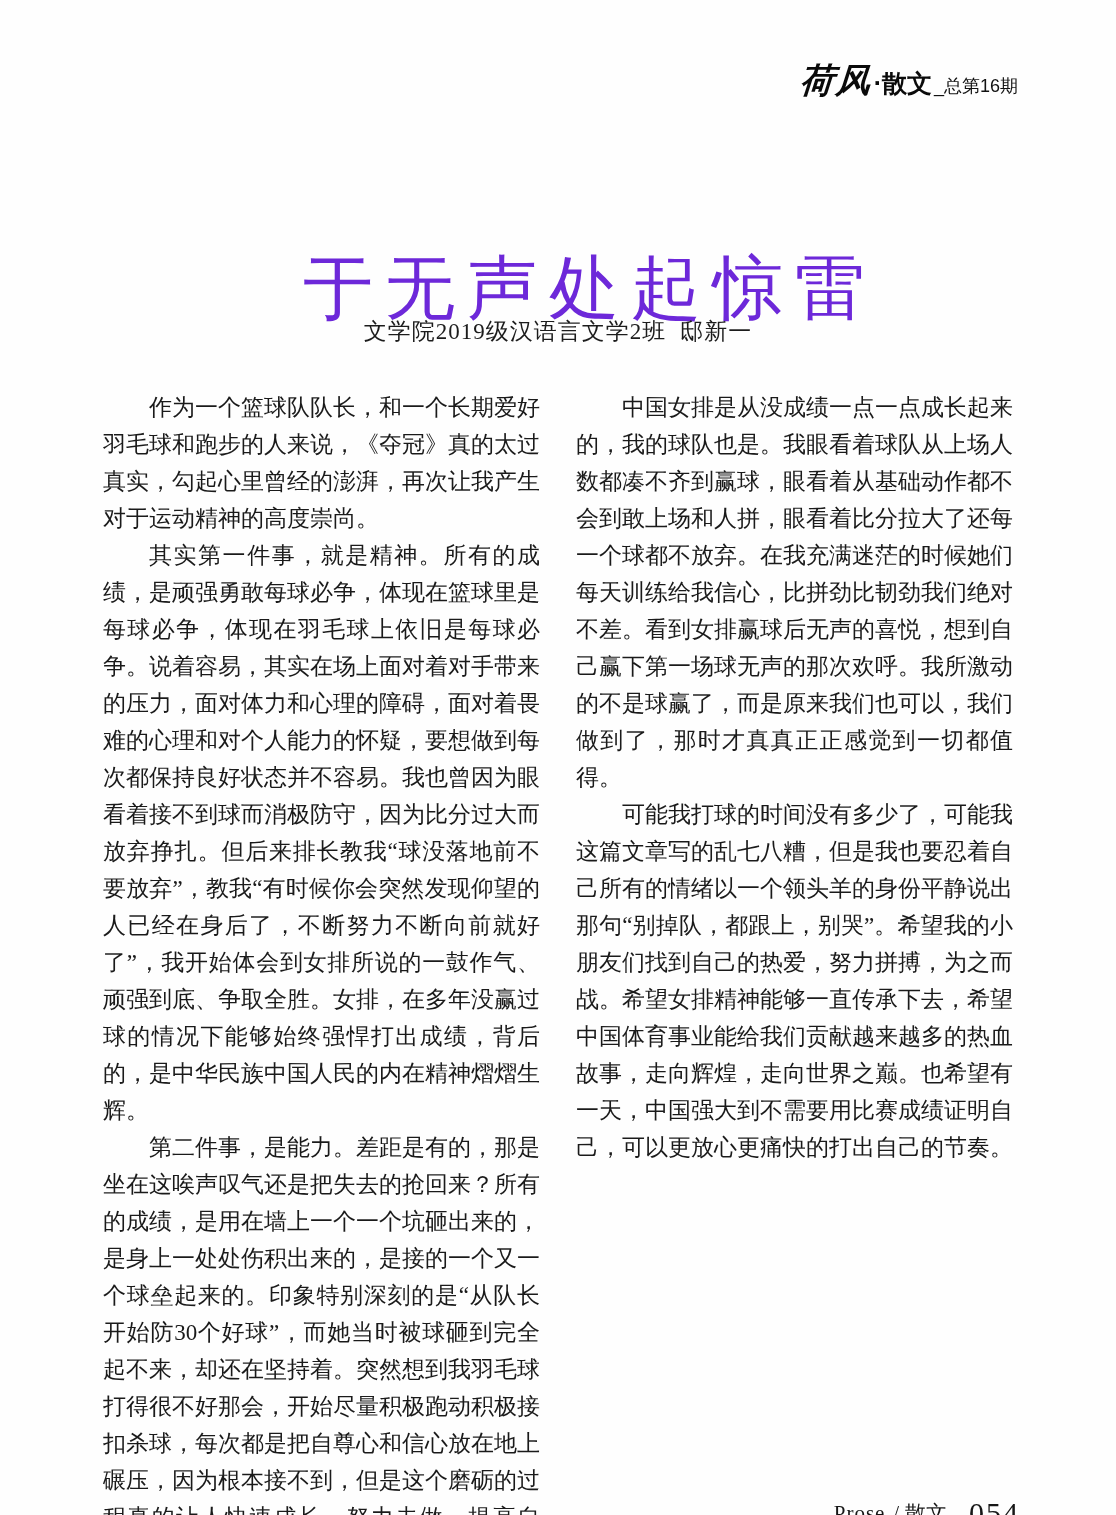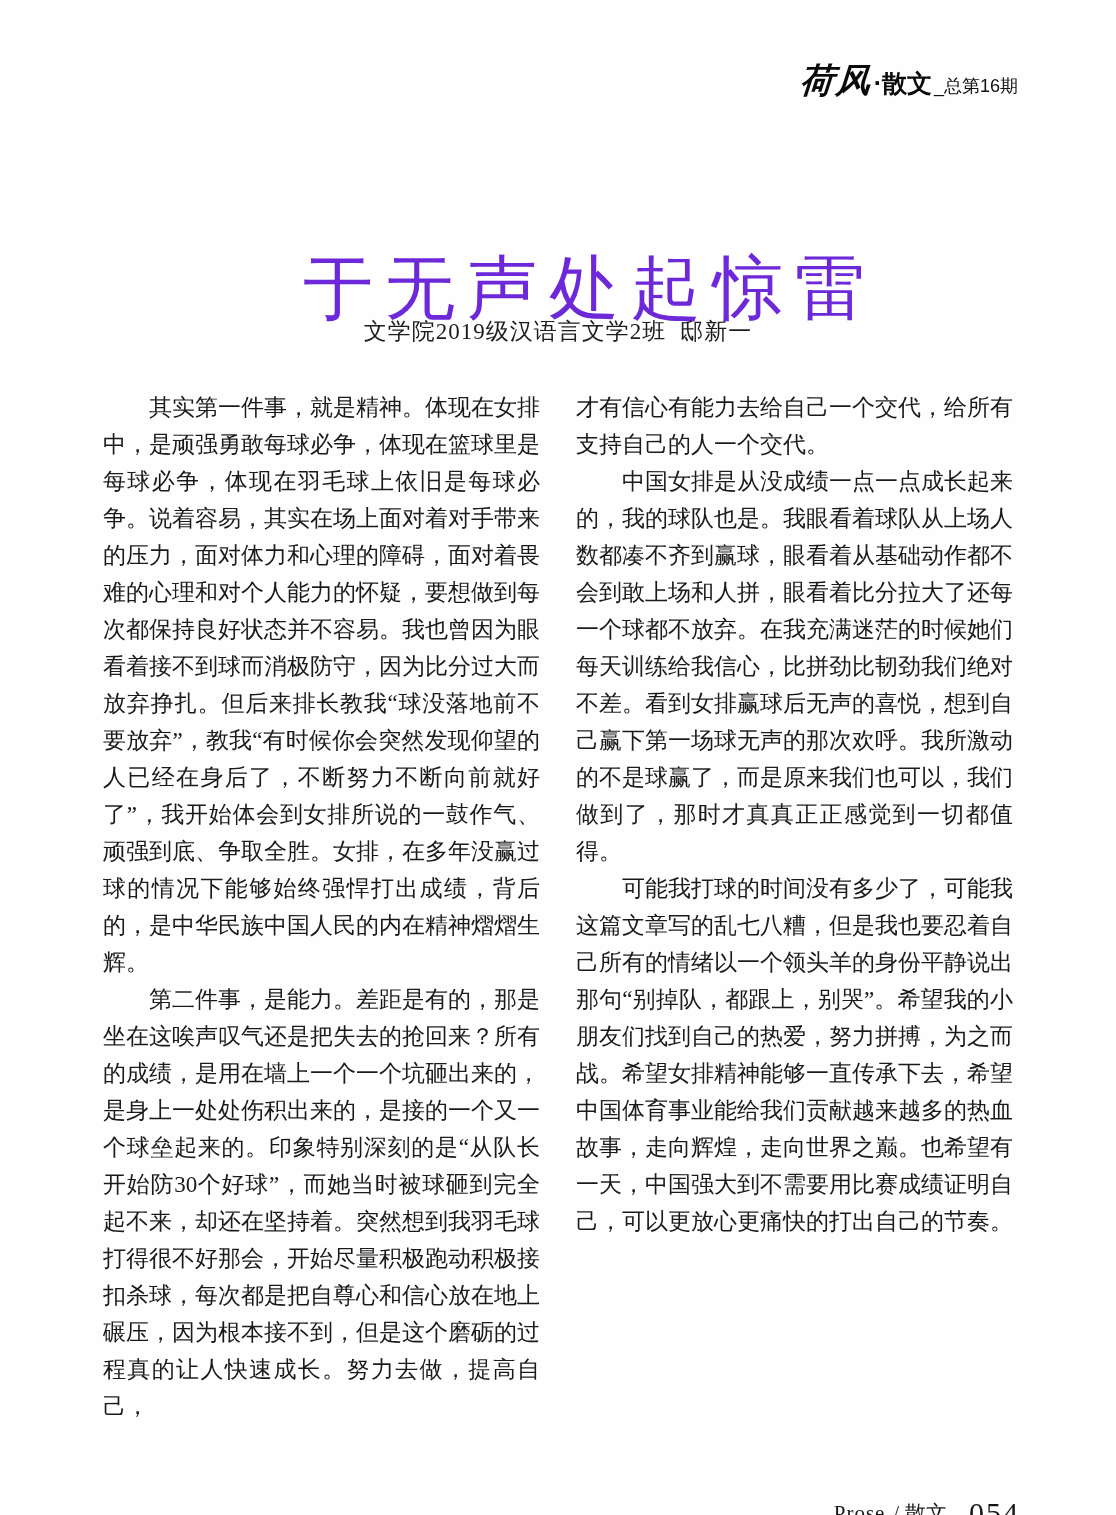--- a/index.html
+++ b/index.html
@@ -135,26 +135,26 @@
     <span class="brand-issue">_总第16期</span>
   </div>
 
   <h1 class="article-title">于无声处起惊雷</h1>
 
   <div class="byline">
     <span class="affiliation">文学院2019级汉语言文学2班</span><span class="author">邸新一</span>
   </div>
 
   <div class="column col-left">
-    <p class="indent">其实第一件事，就是精神。体现在女排中，是顽强勇敢每球必争，体现在篮球里是每球必争，体现在羽毛球上依旧是每球必争。说着容易，其实在场上面对着对手带来的压力，面对体力和心理的障碍，面对着畏难的心理和对个人能力的怀疑，要想做到每次都保持良好状态并不容易。我也曾因为眼看着接不到球而消极防守，因为比分过大而放弃挣扎。但后来排长教我“球没落地前不要放弃”，教我“有时候你会突然发现仰望的人已经在身后了，不断努力不断向前就好了”，我开始体会到女排所说的一鼓作气、顽强到底、争取全胜。女排，在多年没赢过球的情况下能够始终强悍打出成绩，背后的，是中华民族中国人民的内在精神熠熠生辉。</p>
+    <p class="indent">作为一个篮球队队长，和一个长期爱好羽毛球和跑步的人来说，《夺冠》真的太过真实，勾起心里曾经的澎湃，再次让我产生对于运动精神的高度崇尚。</p>
+    <p class="indent">其实第一件事，就是精神。所有的成绩，是顽强勇敢每球必争，体现在篮球里是每球必争，体现在羽毛球上依旧是每球必争。说着容易，其实在场上面对着对手带来的压力，面对体力和心理的障碍，面对着畏难的心理和对个人能力的怀疑，要想做到每次都保持良好状态并不容易。我也曾因为眼看着接不到球而消极防守，因为比分过大而放弃挣扎。但后来排长教我“球没落地前不要放弃”，教我“有时候你会突然发现仰望的人已经在身后了，不断努力不断向前就好了”，我开始体会到女排所说的一鼓作气、顽强到底、争取全胜。女排，在多年没赢过球的情况下能够始终强悍打出成绩，背后的，是中华民族中国人民的内在精神熠熠生辉。</p>
     <p class="indent">第二件事，是能力。差距是有的，那是坐在这唉声叹气还是把失去的抢回来？所有的成绩，是用在墙上一个一个坑砸出来的，是身上一处处伤积出来的，是接的一个又一个球垒起来的。印象特别深刻的是“从队长开始防30个好球”，而她当时被球砸到完全起不来，却还在坚持着。突然想到我羽毛球打得很不好那会，开始尽量积极跑动积极接扣杀球，每次都是把自尊心和信心放在地上碾压，因为根本接不到，但是这个磨砺的过程真的让人快速成长。努力去做，提高自己，</p>
   </div>
 
   <div class="column col-right">
-    <p class="no-indent">才有信心有能力去给自己一个交代，给所有支持自己的人一个交代。</p>
     <p class="indent">中国女排是从没成绩一点一点成长起来的，我的球队也是。我眼看着球队从上场人数都凑不齐到赢球，眼看着从基础动作都不会到敢上场和人拼，眼看着比分拉大了还每一个球都不放弃。在我充满迷茫的时候她们每天训练给我信心，比拼劲比韧劲我们绝对不差。看到女排赢球后无声的喜悦，想到自己赢下第一场球无声的那次欢呼。我所激动的不是球赢了，而是原来我们也可以，我们做到了，那时才真真正正感觉到一切都值得。</p>
     <p class="indent">可能我打球的时间没有多少了，可能我这篇文章写的乱七八糟，但是我也要忍着自己所有的情绪以一个领头羊的身份平静说出那句“别掉队，都跟上，别哭”。希望我的小朋友们找到自己的热爱，努力拼搏，为之而战。希望女排精神能够一直传承下去，希望中国体育事业能给我们贡献越来越多的热血故事，走向辉煌，走向世界之巅。也希望有一天，中国强大到不需要用比赛成绩证明自己，可以更放心更痛快的打出自己的节奏。</p>
   </div>
 
   <div class="folio">
     <span class="folio-en">Prose</span>
     <span class="folio-sep">/</span>
     <span class="folio-zh">散文</span>
     <span class="folio-page">054</span>
   </div>

